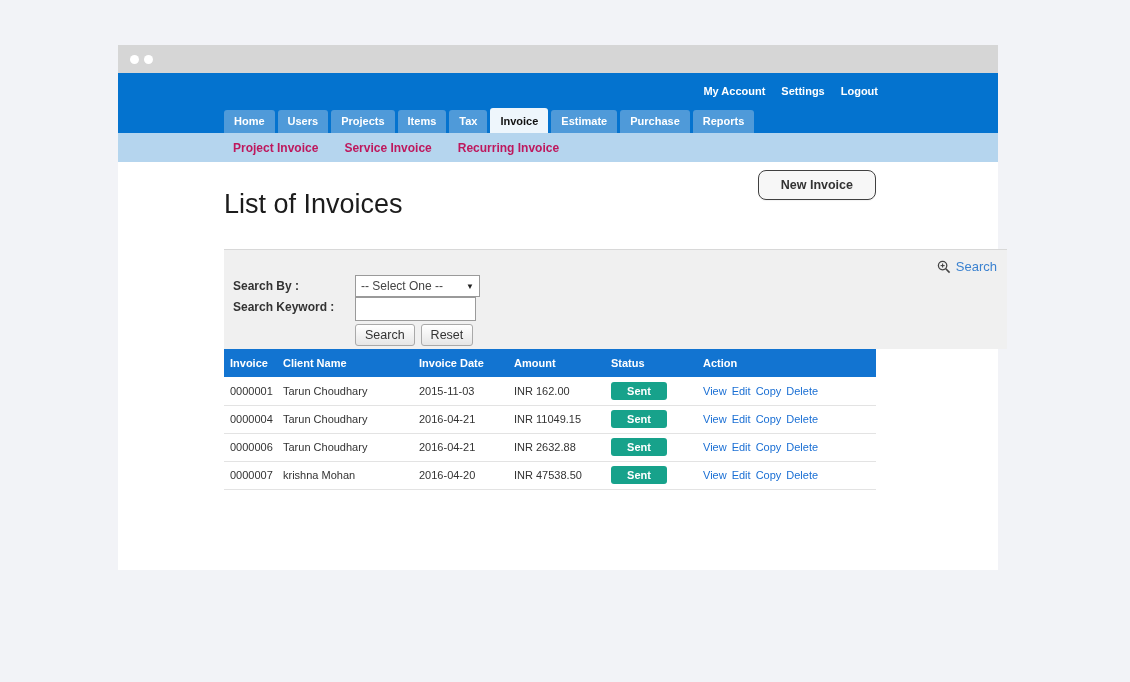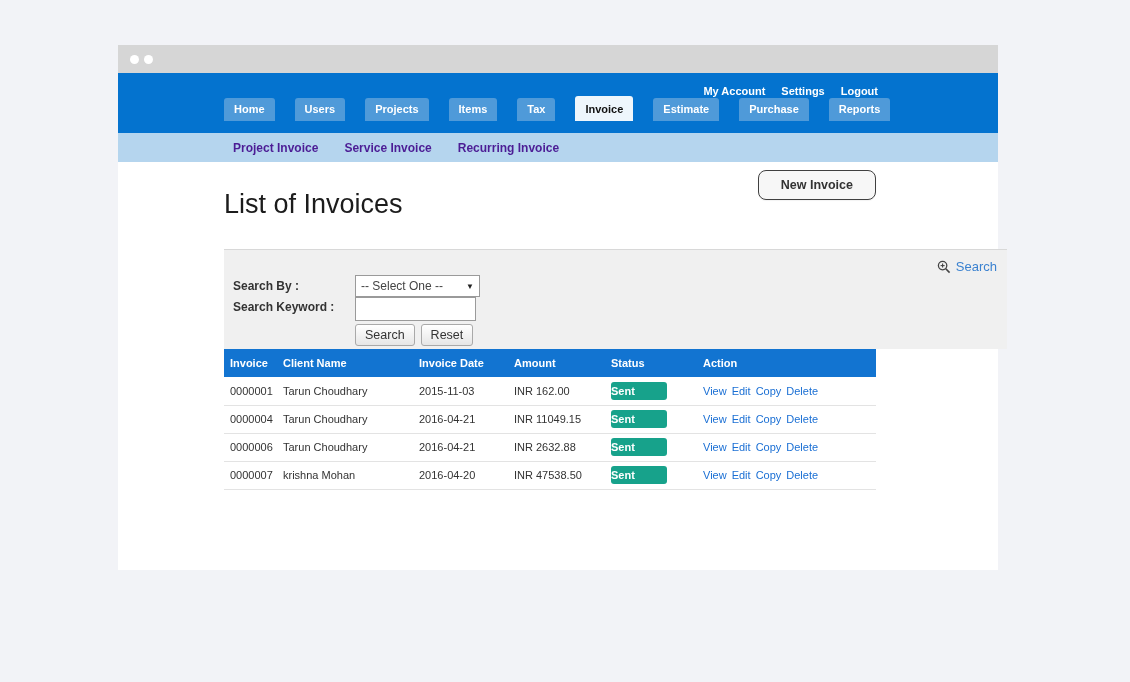--- a/index.html
+++ b/index.html
@@ -30,34 +30,34 @@
   .header{
     height:60px;background:var(--header-blue);position:relative;
   }
   .account-links{
     position:absolute;top:12px;right:120px;display:flex;gap:16px;
   }
   .account-links span{
     color:#fff;font-size:11px;font-weight:bold;cursor:pointer;white-space:nowrap;
   }
   .tabs{
-    position:absolute;left:106px;bottom:12px;display:flex;align-items:flex-end;gap:20px;
+    position:absolute;left:106px;bottom:0;display:flex;align-items:flex-end;gap:3px;
   }
   .tab{
     background:var(--tab-blue);color:#fff;font-size:11px;font-weight:bold;
     padding:5px 10px 6px 10px;border-radius:3px 3px 0 0;cursor:pointer;white-space:nowrap;
   }
   .tab.active{
     background:var(--active-tab-bg);color:#111;padding-top:7px;
   }
   .subnav{
     height:29px;background:var(--subnav-blue);display:flex;align-items:stretch;padding-left:106px;
   }
   .subtab{
-    font-size:12px;font-weight:bold;color:#4c1d95;display:flex;align-items:center;
+    font-size:12px;font-weight:bold;color:#be185d;display:flex;align-items:center;
     padding:0 9px;margin-right:8px;cursor:pointer;white-space:nowrap;
   }
   .subtab.active{
     background:#ffffff;color:#111;padding:0 13px;margin-right:10px;
   }
   .content{
     position:relative;background:#fff;height:404px;
   }
   .container{
     position:relative;margin-left:106px;width:652px;height:100%;
@@ -109,21 +109,21 @@
     text-align:left;padding:8px 6px;
   }
   table.inv td{
     font-size:11px;color:#333;padding:0 6px;height:28px;border-bottom:1px solid #e3e3e3;
     vertical-align:middle;white-space:nowrap;
   }
   .col-invoice{width:53px;} .col-client{width:136px;} .col-date{width:95px;}
   .col-amount{width:97px;} .col-status{width:92px;} .col-action{width:179px;}
   .badge{
     display:inline-block;background:var(--sent-green);color:#fff;font-size:11px;font-weight:bold;
-    padding:3px 0;width:56px;text-align:left;border-radius:3px;
+    padding:3px 0;width:56px;text-align:center;border-radius:3px;
   }
   .action-link{
     color:var(--link-blue);font-size:11px;margin-right:5px;cursor:pointer;
   }
 </style>
 </head>
 <body>
 
 <div class="window">
 

